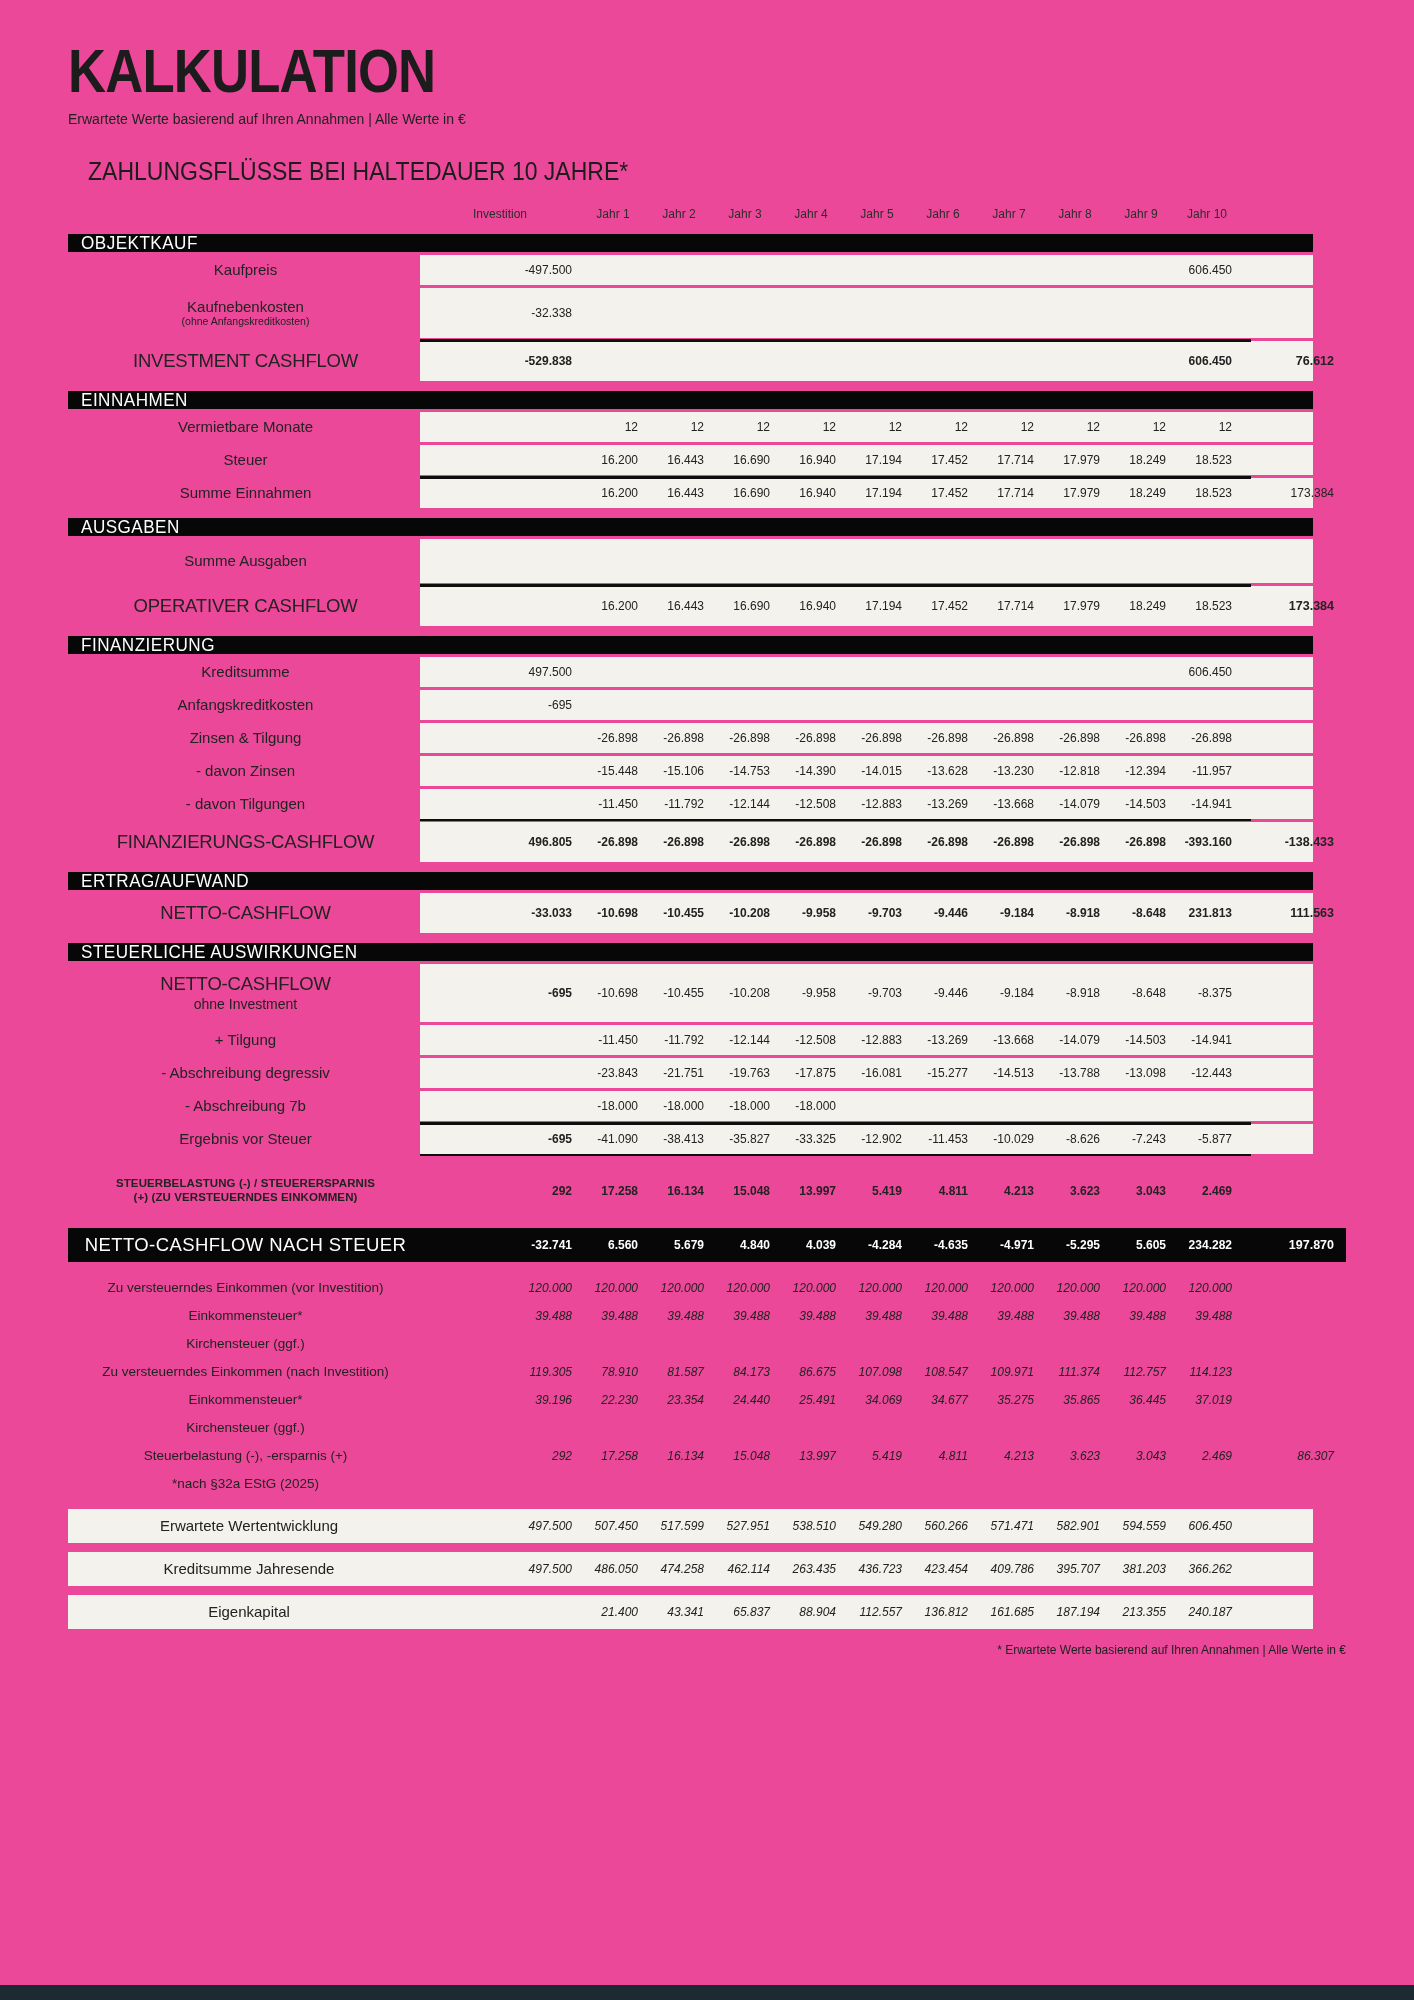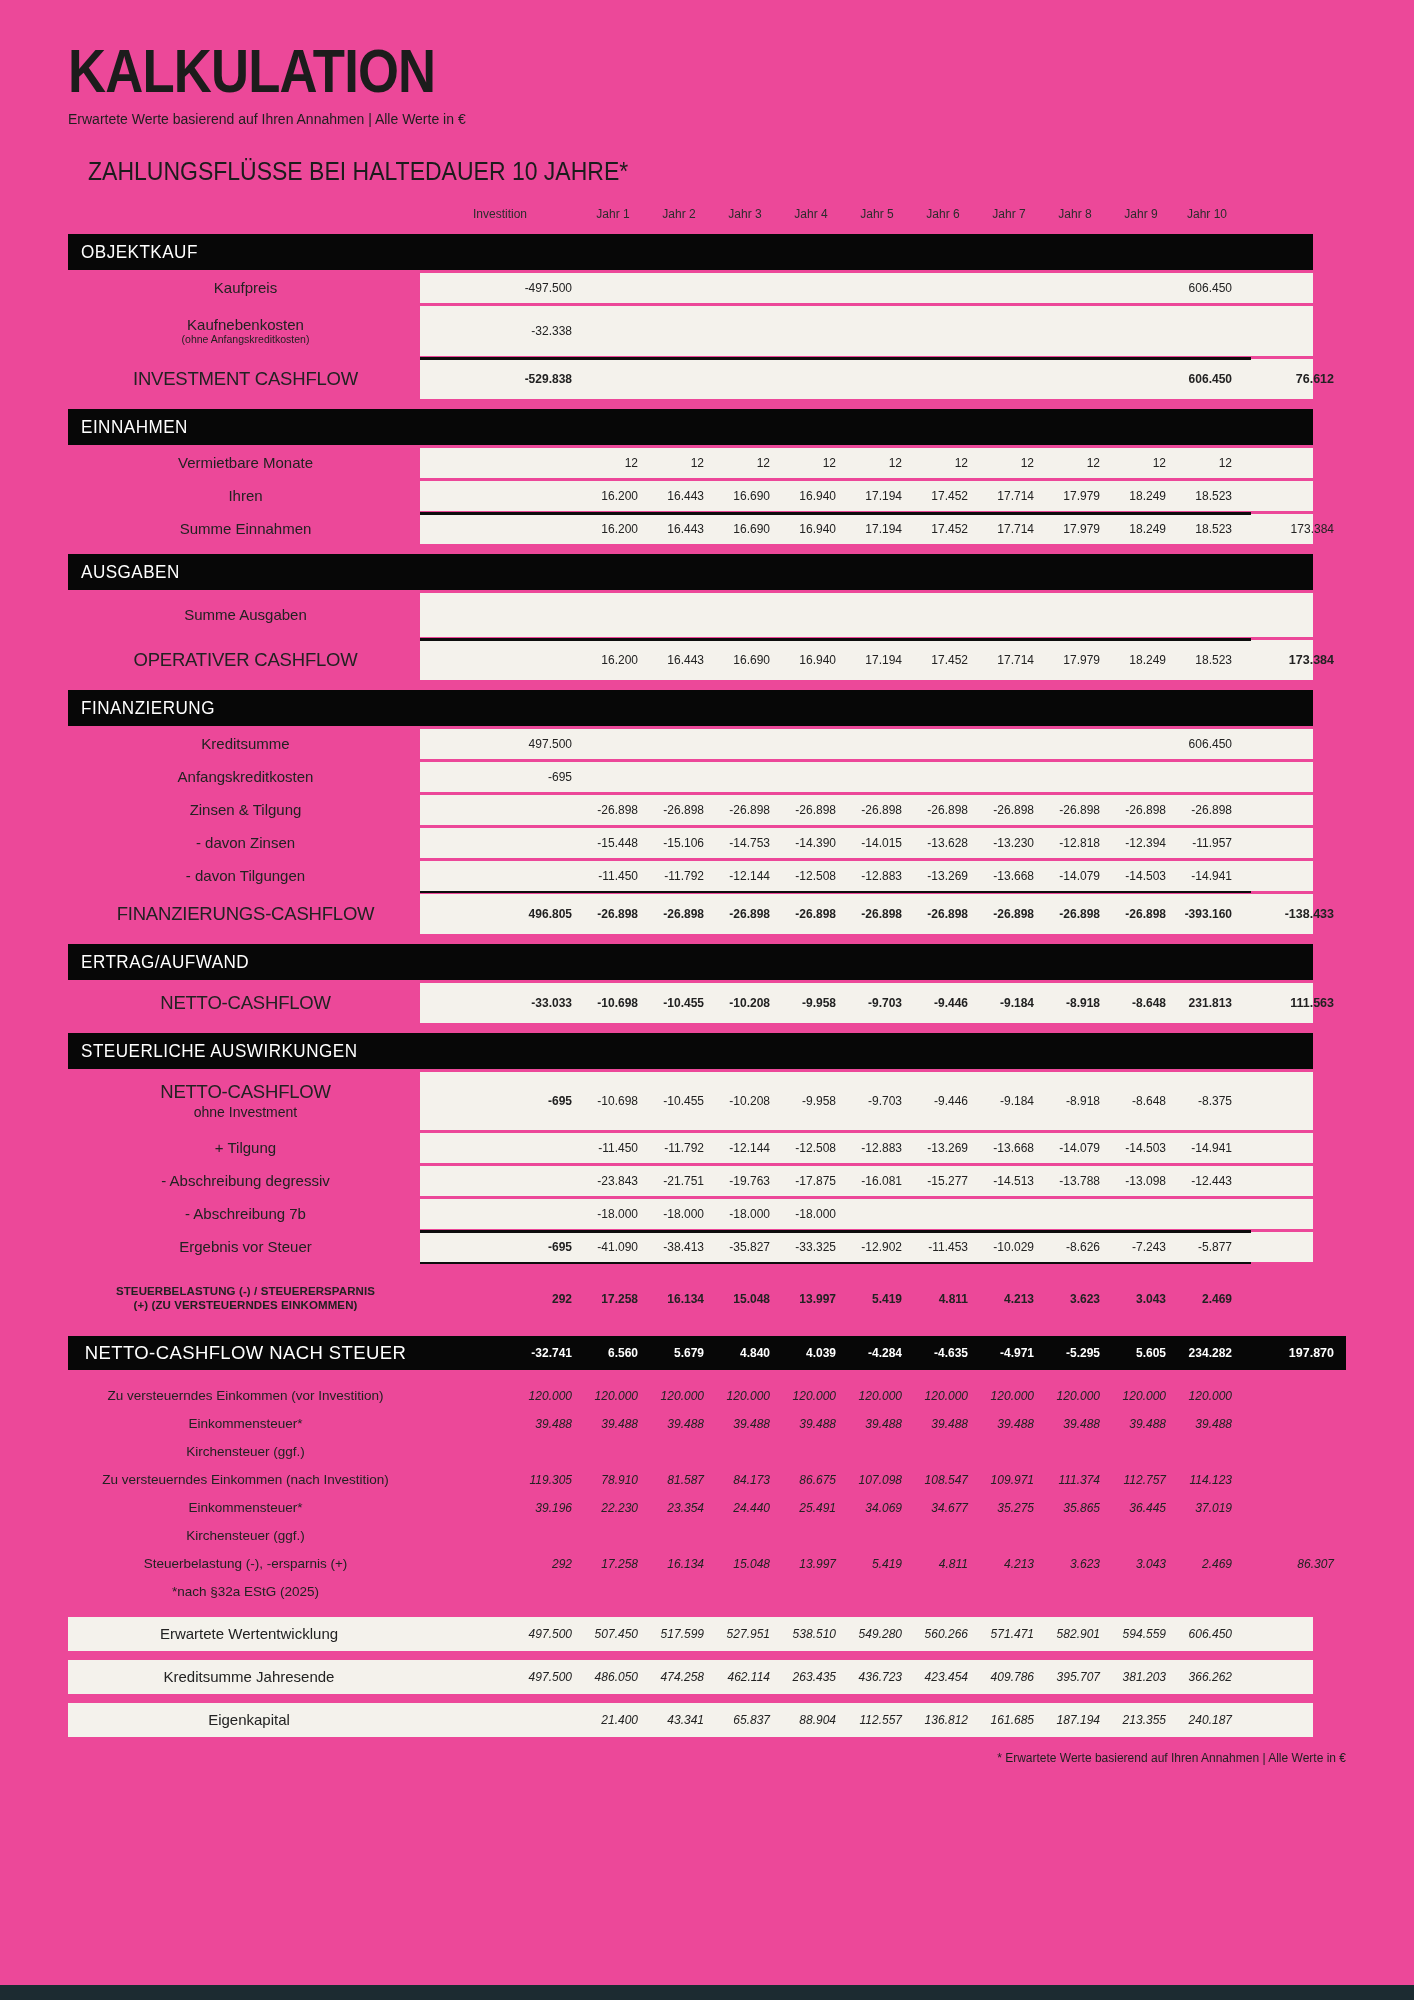--- a/index.html
+++ b/index.html
@@ -19,21 +19,21 @@
       transform:scaleX(0.85);transform-origin:left center;white-space:nowrap;}
   .subtitle{margin-top:9px;font-size:14px;color:#1f1f1f;}
   .table-title{margin-top:30px;margin-left:20px;font-size:25px;font-weight:400;
       letter-spacing:0;transform:scaleX(0.92);transform-origin:left center;white-space:nowrap;}
 
   
   .grid{display:grid;grid-template-columns:352px 160px repeat(10,66px) minmax(0,1fr);align-items:center;}
   .colhead-row{margin-top:16px;min-height:22px;}
   .colhead{font-size:12px;color:#2c2c2c;text-align:center;padding-top:2px;}
 
-  .section-bar{height:36px;background:var(--bar);color:#fff;display:flex;align-items:center;
+  .section-bar{height:18px;background:var(--bar);color:#fff;display:flex;align-items:center;
       padding-left:13px;margin:10px 33px 3px 0;}
   .section-label{font-size:18px;font-weight:400;letter-spacing:0.5px;transform:scaleX(0.95);
       transform-origin:left center;white-space:nowrap;}
 
   .row{position:relative;min-height:30px;margin-bottom:3px;}
   .cell{position:relative;z-index:1;text-align:right;padding-right:8px;font-size:12px;color:#222;}
   .cell-label{text-align:center;padding-right:10px;padding-left:13px;}
   .l1{font-size:15px;line-height:1.15;}
   .sub{font-size:10.5px;line-height:1.3;color:#1f1f1f;}
   .total{padding-right:12px;font-size:12px;}
@@ -177,21 +177,21 @@
           <div class="cell val">12</div>
           <div class="cell val">12</div>
           <div class="cell val">12</div>
           <div class="cell val">12</div>
           <div class="cell val">12</div>
           <div class="cell total"></div>
         </div>
         <div class="grid row r-shade">
           <div class="shade"></div>
           <div class="cell cell-label">
-            <div class="l1">Ihren</div>
+            <div class="l1">Steuer</div>
           </div>
           <div class="cell val"></div>
           <div class="cell val">16.200</div>
           <div class="cell val">16.443</div>
           <div class="cell val">16.690</div>
           <div class="cell val">16.940</div>
           <div class="cell val">17.194</div>
           <div class="cell val">17.452</div>
           <div class="cell val">17.714</div>
           <div class="cell val">17.979</div>

